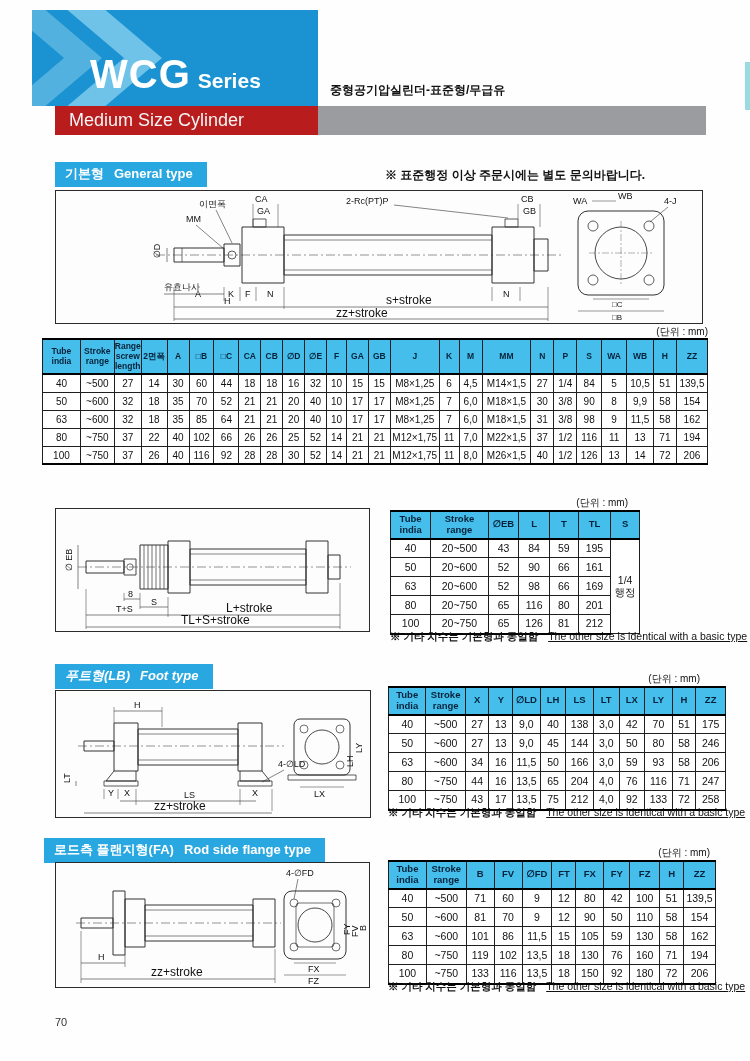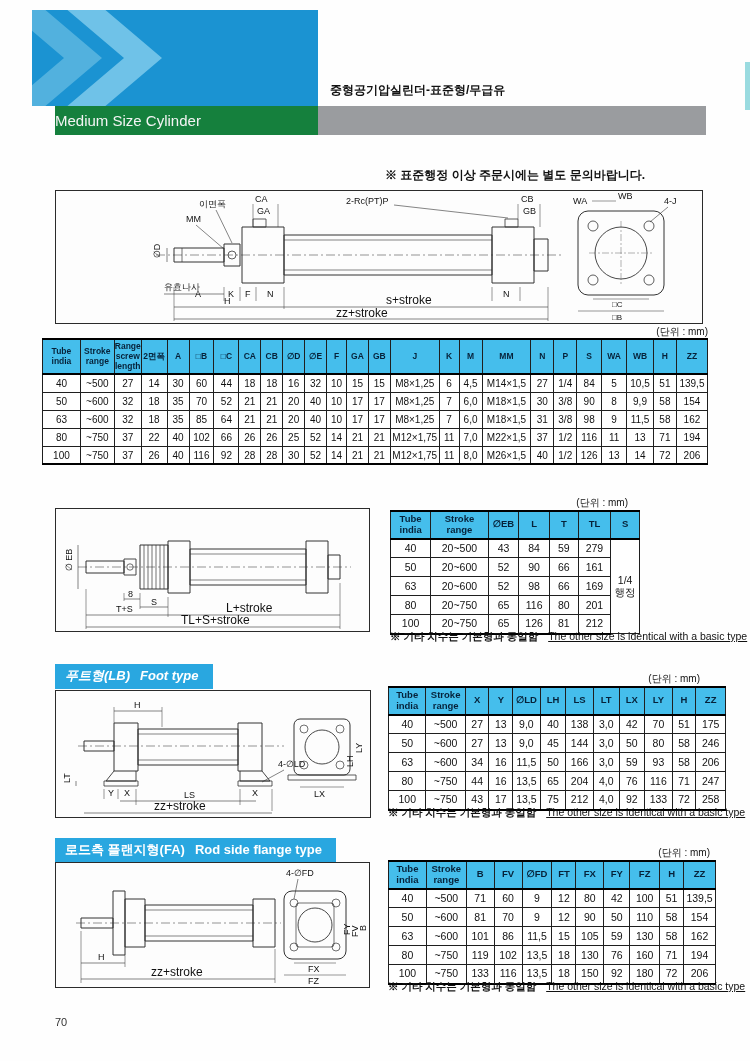--- a/index.html
+++ b/index.html
@@ -5,21 +5,21 @@
   * { margin:0; padding:0; box-sizing:border-box; }
   body { background:#ffffff; font-family:"Liberation Sans", sans-serif; }
   #page { position:relative; width:750px; height:1061px; background:#fefefe; margin:0 auto; overflow:hidden; }
 
   
   .blue-block { position:absolute; left:32px; top:10px; width:286px; height:96px; background:#1b93d2; overflow:hidden; }
   .wcg-title { position:absolute; left:58px; top:42px; color:#ffffff; white-space:nowrap; }
   .wcg-title .big { font-size:40px; font-weight:bold; letter-spacing:1px; }
   .wcg-title .small { font-size:21px; font-weight:bold; margin-left:7px; }
   .subtitle-kr { position:absolute; left:330px; top:82px; font-size:12px; font-weight:bold; color:#111; }
-  .black-bar { position:absolute; left:55px; top:106px; width:263px; height:29px; background:#15803d; color:#f4f4f4; font-size:15px; line-height:29px; }
+  .black-bar { position:absolute; left:55px; top:106px; width:263px; height:29px; background:#b91c1c; color:#f4f4f4; font-size:18px; line-height:29px; padding-left:14px; }
   .gray-bar { position:absolute; left:318px; top:106px; width:388px; height:29px; background:#9a9c9f; }
   .edge-tab { position:absolute; right:0; top:62px; width:5px; height:48px; background:#9adbe0; }
 
   
   .sec-title { position:absolute; background:#29a7e0; color:#ffffff; font-weight:bold; font-size:13px; padding:3px 14px 4px 10px; white-space:nowrap; }
   .sec-title .en { margin-left:10px; }
   .top-note { position:absolute; left:385px; top:167px; width:320px; font-size:12px; font-weight:bold; color:#111; }
 
   .draw-box { position:absolute; border:1px solid #2b2b2b; background:#fdfdfd; }
 
@@ -46,26 +46,32 @@
 </head>
 <body>
 
 <div id="page">
 
   <div class="blue-block">
     <svg width="286" height="96" viewBox="0 0 286 96">
       <path d="M-34,-8 L4,-8 L70,48 L4,104 L-34,104 L32,48 Z" fill="#52b1de"></path>
       <path d="M26,-8 L64,-8 L130,48 L64,104 L26,104 L92,48 Z" fill="#6fc2e8"></path>
     </svg>
+    <div class="wcg-title">
+      <span class="big">WCG</span><span class="small">Series</span>
+    </div>
   </div>
   <div class="subtitle-kr">중형공기압실린더-표준형/무급유</div>
   <div class="black-bar">Medium Size Cylinder</div>
   <div class="gray-bar"></div>
   <div class="edge-tab"></div>
 
+  <div class="sec-title" style="left:55px; top:162px;">
+    <span>기본형</span><span class="en">General type</span>
+  </div>
   <div class="top-note">※ 표준행정 이상 주문시에는 별도 문의바랍니다.</div>
 
   <div class="draw-box" style="left:55px; top:190px; width:648px; height:134px;">
     <svg width="646" height="132" viewBox="0 0 646 132">
 
       <line x1="100" y1="64" x2="505" y2="64" stroke="#666" stroke-width="0.7" stroke-dasharray="9 3 2 3"></line>
 
       <rect x="118" y="57" width="50" height="14" fill="none" stroke="#333" stroke-width="1"></rect>
       <line x1="126" y1="57" x2="126" y2="71" stroke="#333" stroke-width="0.7"></line>
       <rect x="168" y="53" width="16" height="22" fill="none" stroke="#333" stroke-width="1"></rect>
@@ -406,21 +412,21 @@
           <th>S</th>
         </tr>
       </thead>
       <tbody>
         <tr>
           <td>40</td>
           <td>20~500</td>
           <td>43</td>
           <td>84</td>
           <td>59</td>
-          <td>279</td>
+          <td>195</td>
           <td rowspan="5">1/4
 행정</td>
         </tr>
         <tr>
           <td>50</td>
           <td>20~600</td>
           <td>52</td>
           <td>90</td>
           <td>66</td>
           <td>161</td>
@@ -609,21 +615,21 @@
           <td>133</td>
           <td>72</td>
           <td>258</td>
         </tr>
       </tbody>
     </table>
   <div class="footnote" style="left:388px; top:806px;">
     <span class="kr">※ 기타 치수는 기본형과 동일함</span><span class="en">The other size is identical with a basic type</span>
   </div>
 
-  <div class="sec-title" style="left:55px; top:838px;">
+  <div class="sec-title" style="left:44px; top:838px;">
     <span>로드측 플랜지형(FA)</span><span class="en">Rod side flange type</span>
   </div>
   <div class="draw-box" style="left:55px; top:862px; width:315px; height:126px;">
     <svg width="313" height="124" viewBox="0 0 313 124">
       <line x1="20" y1="60" x2="225" y2="60" stroke="#666" stroke-width="0.7" stroke-dasharray="9 3 2 3"></line>
       <rect x="25" y="55" width="32" height="10" fill="none" stroke="#333" stroke-width="1"></rect>
       <rect x="57" y="28" width="12" height="64" fill="none" stroke="#333" stroke-width="1"></rect>
       <rect x="69" y="36" width="20" height="48" fill="none" stroke="#333" stroke-width="1"></rect>
       <rect x="89" y="42" width="108" height="36" fill="none" stroke="#333" stroke-width="1"></rect>
       <line x1="89" y1="47" x2="197" y2="47" stroke="#333" stroke-width="0.6"></line>

